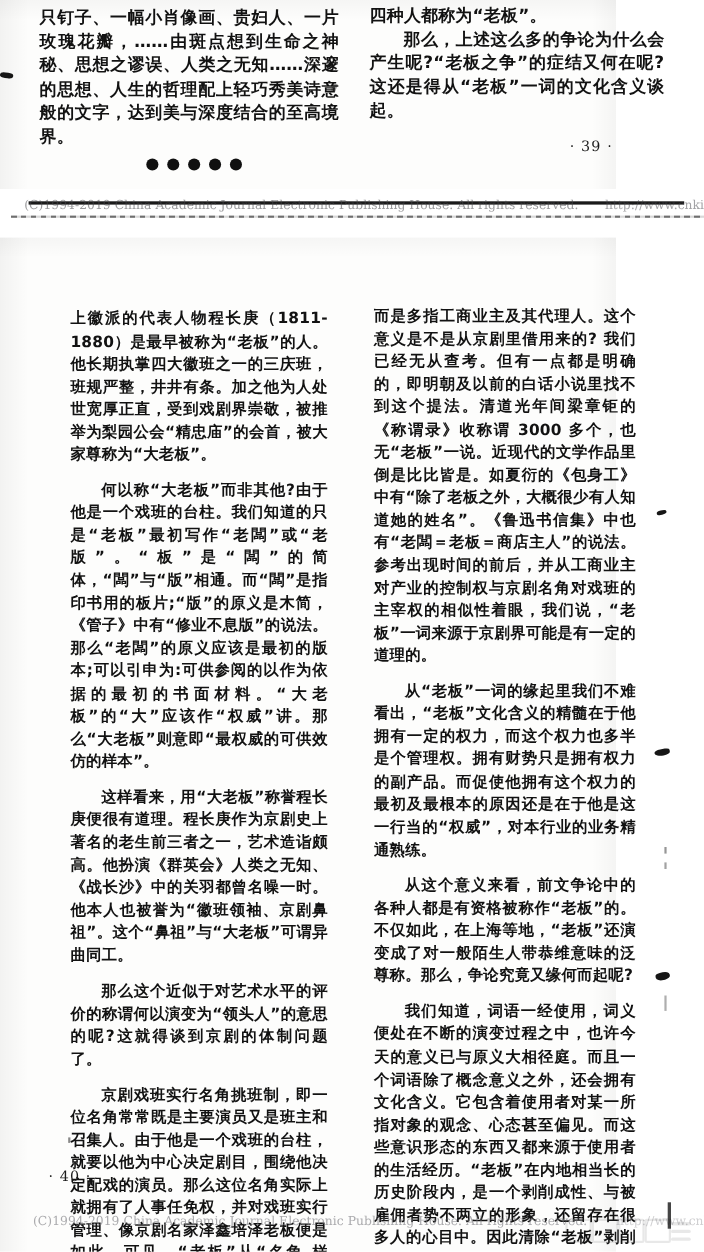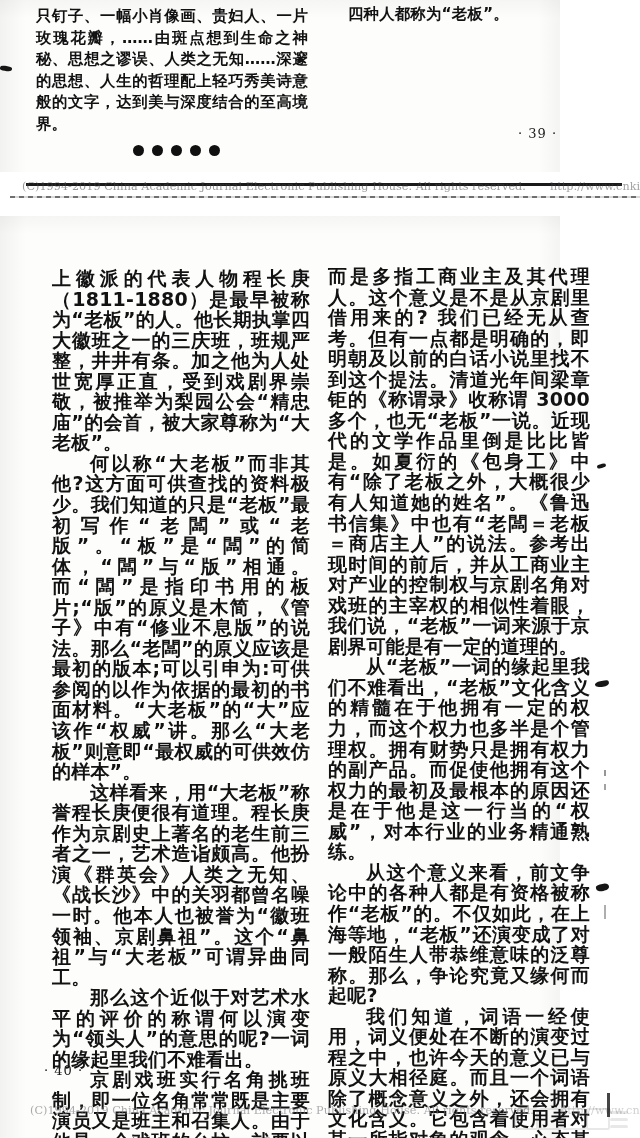--- a/index.html
+++ b/index.html
@@ -67,21 +67,21 @@
     font-family: "DejaVu Sans", "Liberation Sans", sans-serif;
     font-weight: 700;
     color: #121212;
     text-align: justify;
     text-justify: inter-ideograph;
     letter-spacing: 0.2px;
   }
 
   
   #top-col-left  { left: 36px;  top: 6px;  width: 272px; }
-  #top-col-right { left: 336px; top: 4px;  width: 268px; margin-left: 12px; }
+  #top-col-right { left: 336px; top: 4px;  width: 268px; }
   #top-col-left p, #top-col-right p {
     margin: 0 0 0 0;
     font-size: 15.4px;
     line-height: 21.6px;
   }
   .indent { text-indent: 2em; }
 
   .bullet-row {
     margin-top: 5px;
     text-align: center;
@@ -110,22 +110,22 @@
     letter-spacing: 1px;
     text-align: center;
   }
   #folio-39 { position: absolute; left: 518px; top: 126px; }
   #folio-40 { position: absolute; left: 44px;  top: 1063px; }
 
   
   #body-col-left  { left: 52px;  top: 268px; width: 258px; }
   #body-col-right { left: 328px; top: 266px; width: 262px; }
   #body-col-left p, #body-col-right p {
-    margin: 0;
-    font-size: 19px;
+    margin: 12px;
+    font-size: 14px;
     line-height: 20.55px;
     font-weight: 700;
   }
 
   
   .cnki-line {
     position: absolute;
     font-family: "DejaVu Serif", "Liberation Serif", serif;
     font-weight: 400;
     font-size: 11.2px;
@@ -194,20 +194,21 @@
 
   <div class="col cjk" id="top-col-left">
     <p>只钉子、一幅小肖像画、贵妇人、一片玫瑰花瓣，……由斑点想到生命之神秘、思想之谬误、人类之无知……深邃的思想、人生的哲理配上轻巧秀美诗意般的文字，达到美与深度结合的至高境界。</p>
     <div class="bullet-row">
       <span class="bullet-dot"></span><span class="bullet-dot"></span><span class="bullet-dot"></span><span class="bullet-dot"></span><span class="bullet-dot"></span>
     </div>
   </div>
 
   <div class="col cjk" id="top-col-right">
     <p>四种人都称为“老板”。</p>
+    <p class="indent">那么，上述这么多的争论为什么会产生呢?“老板之争”的症结又何在呢?这还是得从“老板”一词的文化含义谈起。</p>
   </div>
 
   <div class="folio" id="folio-39">· 39 ·</div>
 
   <div class="scan-mark" id="mark-g"></div>
   <div class="scan-mark" id="mark-j"></div>
   <div class="scan-mark" id="mark-k"></div>
 </div>
 
 <div class="gutter-gap"></div>
@@ -217,23 +218,23 @@
 <div class="cnki-line" id="cnki-top">
   <span>(C)1994-2019 China Academic Journal Electronic Publishing House. All rights reserved.</span><span class="cnki-url">http://www.cnki.net</span>
 </div>
 
 <div class="scan-page" id="page-bottom-scan">
   <div class="paper-tone"></div>
 </div>
 
 <div class="col cjk" id="body-col-left">
   <p>上徽派的代表人物程长庚（1811-1880）是最早被称为“老板”的人。他长期执掌四大徽班之一的三庆班，班规严整，井井有条。加之他为人处世宽厚正直，受到戏剧界崇敬，被推举为梨园公会“精忠庙”的会首，被大家尊称为“大老板”。</p>
-  <p class="indent">何以称“大老板”而非其他?这方面可供查找的资料极少。我们知道的只是“老板”最初写作“老闆”或“老版”。“板”是“闆”的简体，“闆”与“版”相通。而“闆”是指印书用的板片;“版”的原义是木简，《管子》中有“修业不息版”的说法。那么“老闆”的原义应该是最初的版本;可以引申为:可供参阅的以作为依据的最初的书面材料。“大老板”的“大”应该作“权威”讲。那么“大老板”则意即“最权威的可供效仿的样本”。</p>
+  <p class="indent">何以称“大老板”而非其他?由于他是一个戏班的台柱。我们知道的只是“老板”最初写作“老闆”或“老版”。“板”是“闆”的简体，“闆”与“版”相通。而“闆”是指印书用的板片;“版”的原义是木简，《管子》中有“修业不息版”的说法。那么“老闆”的原义应该是最初的版本;可以引申为:可供参阅的以作为依据的最初的书面材料。“大老板”的“大”应该作“权威”讲。那么“大老板”则意即“最权威的可供效仿的样本”。</p>
   <p class="indent">这样看来，用“大老板”称誉程长庚便很有道理。程长庚作为京剧史上著名的老生前三者之一，艺术造诣颇高。他扮演《群英会》人类之无知、《战长沙》中的关羽都曾名噪一时。他本人也被誉为“徽班领袖、京剧鼻祖”。这个“鼻祖”与“大老板”可谓异曲同工。</p>
-  <p class="indent">那么这个近似于对艺术水平的评价的称谓何以演变为“领头人”的意思的呢?一词的缘起里我们不难看出。</p>
+  <p class="indent">那么这个近似于对艺术水平的评价的称谓何以演变为“领头人”的意思的呢?这就得谈到京剧的体制问题了。</p>
   <p class="indent">京剧戏班实行名角挑班制，即一位名角常常既是主要演员又是班主和召集人。由于他是一个戏班的台柱，就要以他为中心决定剧目，围绕他决定配戏的演员。那么这位名角实际上就拥有了人事任免权，并对戏班实行管理、像京剧名家泽鑫培泽老板便是如此。可见，“老板”从“名角 样板”过渡到“管理者”，根源在于名角挑班制，在于名角在一个戏班里举足轻重的地位。有趣的是，最近几年，高等院校的研究生，尤其是理工科研究生中流行称导师为“老板”，便与京剧里的情形有惊人相似之处。</p>
   <p class="indent">现在的“老板”已很少再用这个意义了，</p>
 </div>
 
 <div class="col cjk" id="body-col-right">
   <p>而是多指工商业主及其代理人。这个意义是不是从京剧里借用来的? 我们已经无从查考。但有一点都是明确的，即明朝及以前的白话小说里找不到这个提法。清道光年间梁章钜的《称谓录》收称谓 3000 多个，也无“老板”一说。近现代的文学作品里倒是比比皆是。如夏衍的《包身工》中有“除了老板之外，大概很少有人知道她的姓名”。《鲁迅书信集》中也有“老闆＝老板＝商店主人”的说法。参考出现时间的前后，并从工商业主对产业的控制权与京剧名角对戏班的主宰权的相似性着眼，我们说，“老板”一词来源于京剧界可能是有一定的道理的。</p>
   <p class="indent">从“老板”一词的缘起里我们不难看出，“老板”文化含义的精髓在于他拥有一定的权力，而这个权力也多半是个管理权。拥有财势只是拥有权力的副产品。而促使他拥有这个权力的最初及最根本的原因还是在于他是这一行当的“权威”，对本行业的业务精通熟练。</p>
   <p class="indent">从这个意义来看，前文争论中的各种人都是有资格被称作“老板”的。不仅如此，在上海等地，“老板”还演变成了对一般陌生人带恭维意味的泛尊称。那么，争论究竟又缘何而起呢?</p>
   <p class="indent">我们知道，词语一经使用，词义便处在不断的演变过程之中，也许今天的意义已与原义大相径庭。而且一个词语除了概念意义之外，还会拥有文化含义。它包含着使用者对某一所指对象的观念、心态甚至偏见。而这些意识形态的东西又都来源于使用者的生活经历。“老板”在内地相当长的历史阶段内，是一个剥削成性、与被雇佣者势不两立的形象，还留存在很多人的心目中。因此清除“老板”剥削者的形象，还其本来面目也就有些困难了。尽管我们从“老板”的溯源中已经明白:“老板”的原义无非是“精通某一行业的专业技巧和知识的权威与管理者”。</p>
 </div>

